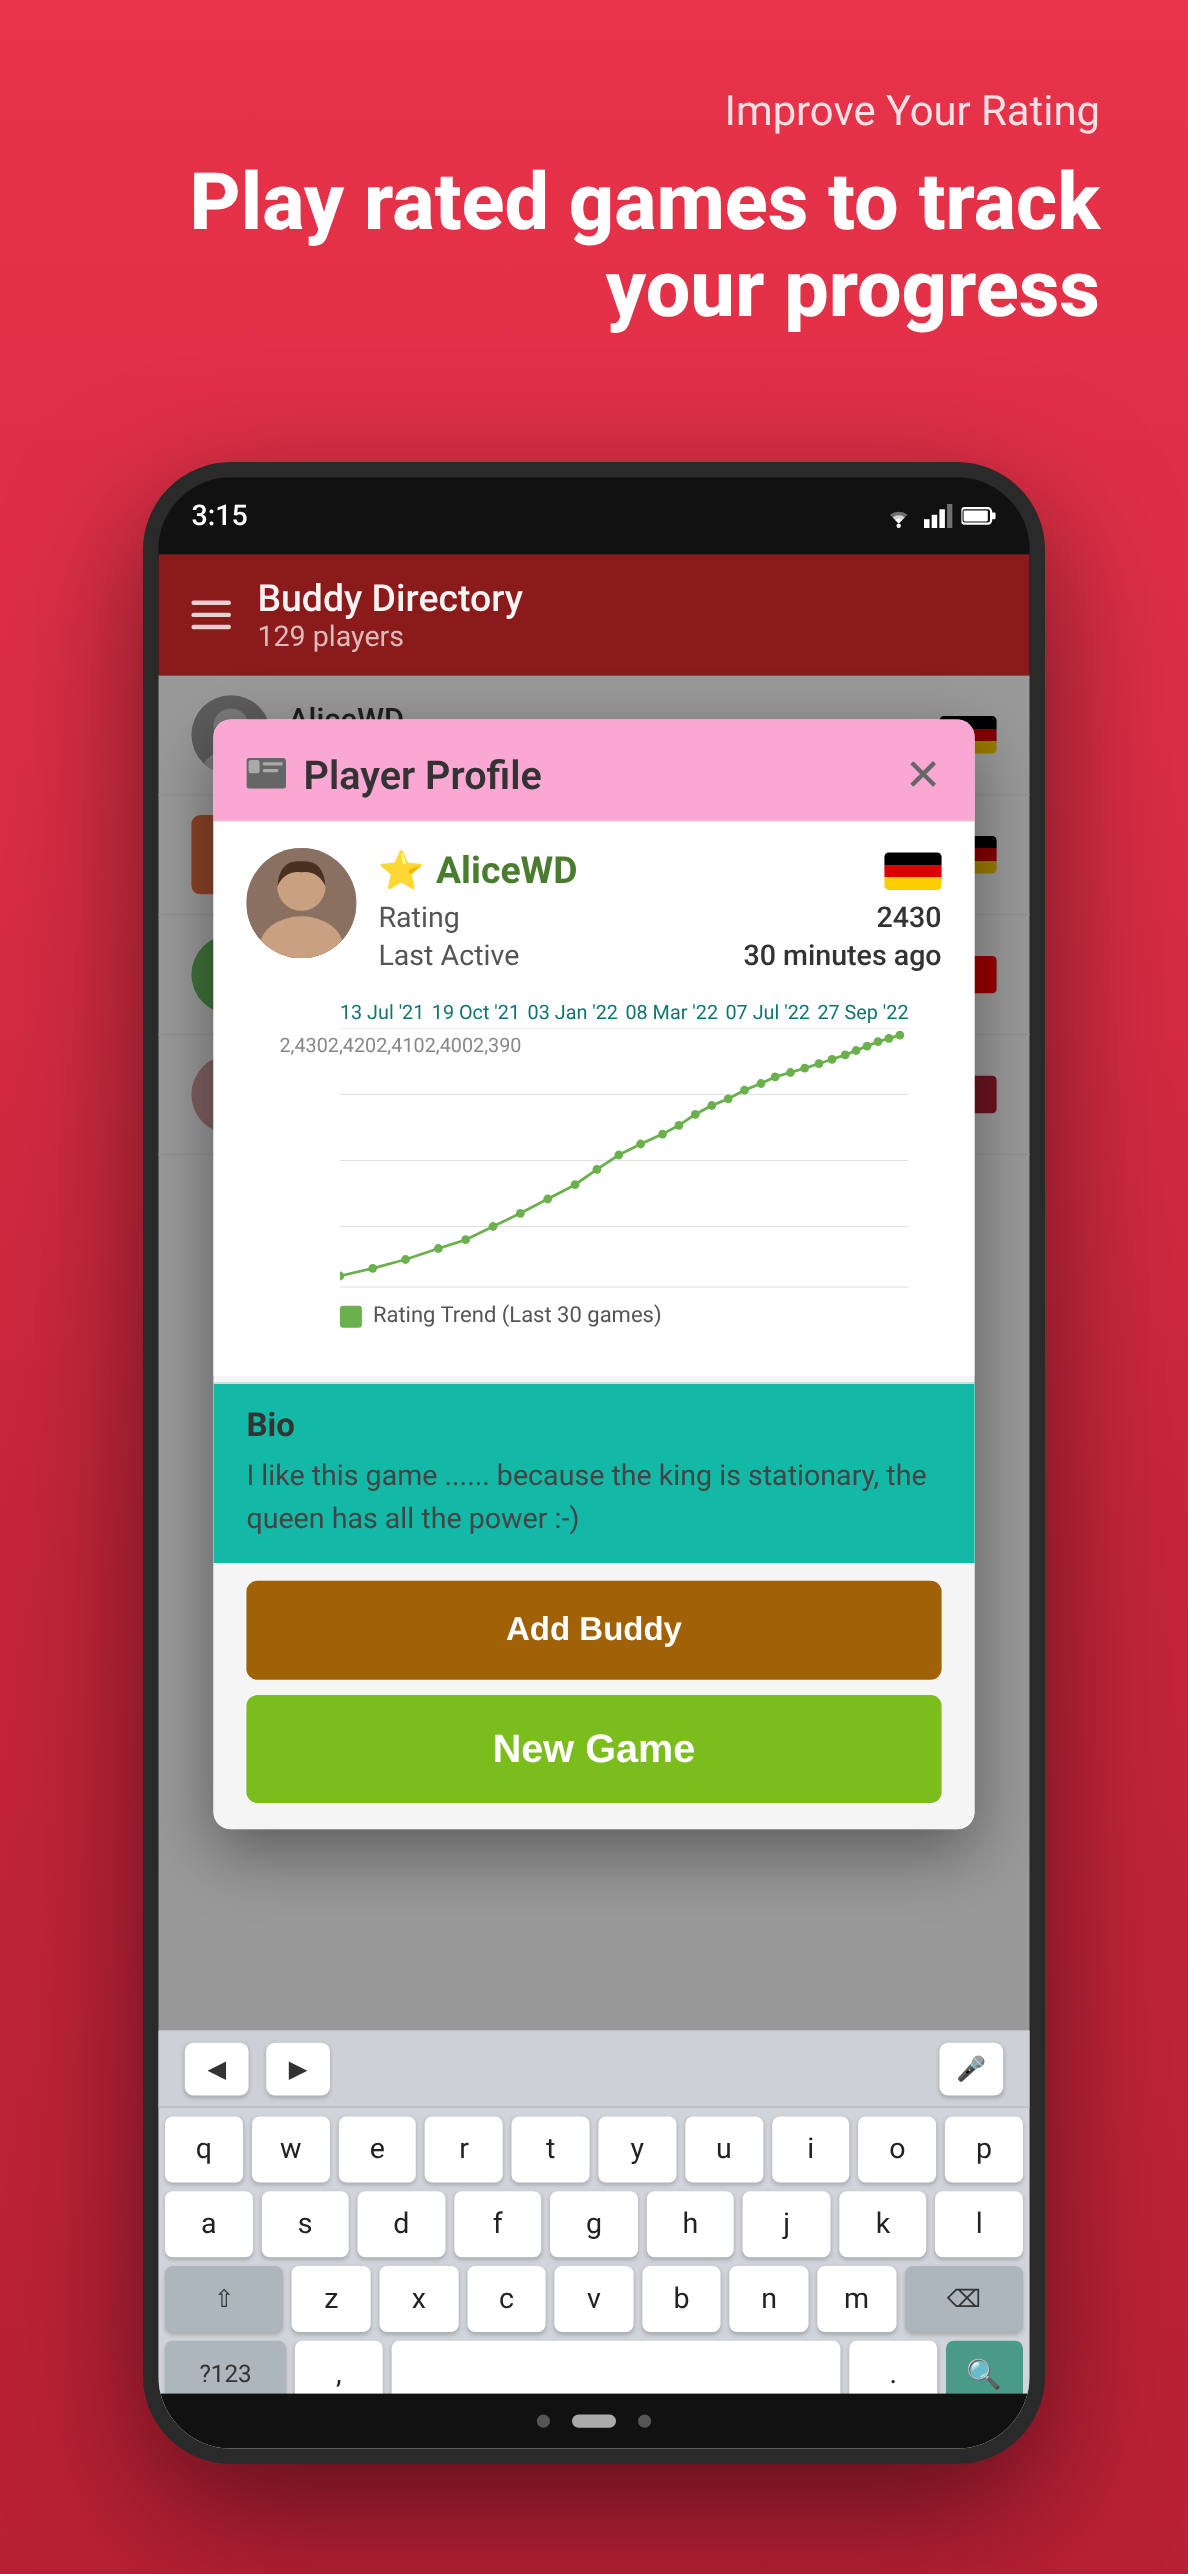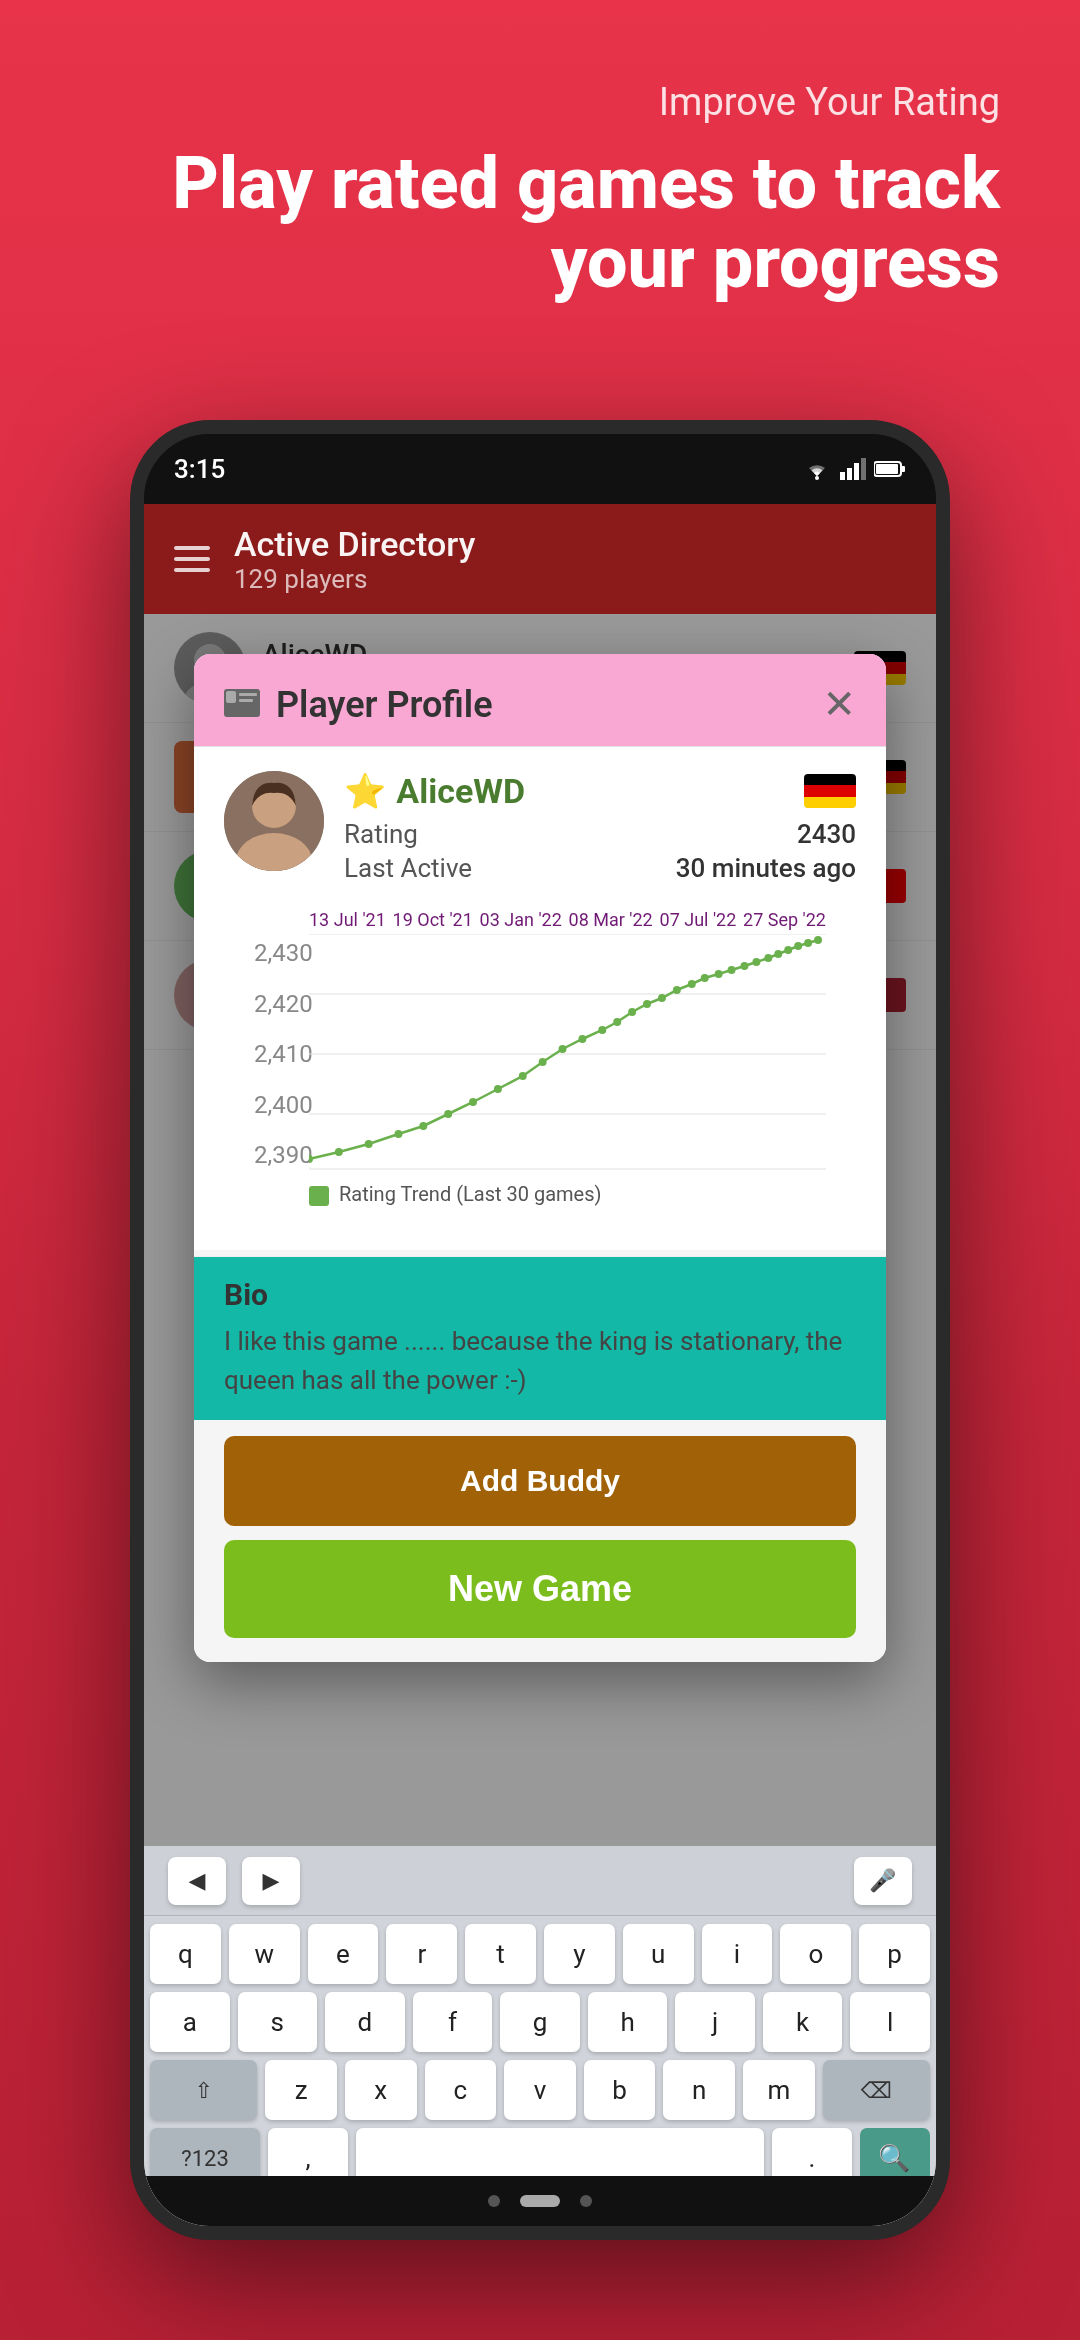--- a/index.html
+++ b/index.html
@@ -333,36 +333,36 @@
     .chart-container {
       background: #fff;
       padding: 10px 30px 20px;
       margin: 0;
     }
 
     .chart-x-labels {
       display: flex;
       justify-content: space-between;
       font-size: 18px;
-      color: #701a75;
+      color: #0f766e;
       margin-bottom: 4px;
       padding-left: 55px;
     }
 
     .chart-area {
       display: flex;
       gap: 0;
     }
 
     .chart-y-axis {
       display: flex;
-      flex-direction: column;
+      flex-direction: row;
       justify-content: space-between;
       padding: 5px 8px 5px 0;
-      font-size: 24px;
+      font-size: 18px;
       color: #888;
       text-align: right;
       width: 55px;
     }
 
     .chart-svg-wrapper {
       flex: 1;
       height: 240px;
       position: relative;
     }
@@ -620,21 +620,21 @@
     </div>
   </div>
 
   <div class="app-header">
     <div class="hamburger">
       <span></span>
         <span></span>
         <span></span>
     </div>
     <div class="header-text">
-      <div class="header-title">Active Directory</div>
+      <div class="header-title">Buddy Directory</div>
       <div class="header-sub">129 players</div>
     </div>
   </div>
 
   <div class="app-content">
 
     <div class="player-list-item">
       <div class="player-avatar" style="background:#999;">
         <svg viewBox="0 0 72 72">
             <circle cx="36" cy="28" r="16" fill="#ccc"></circle>

